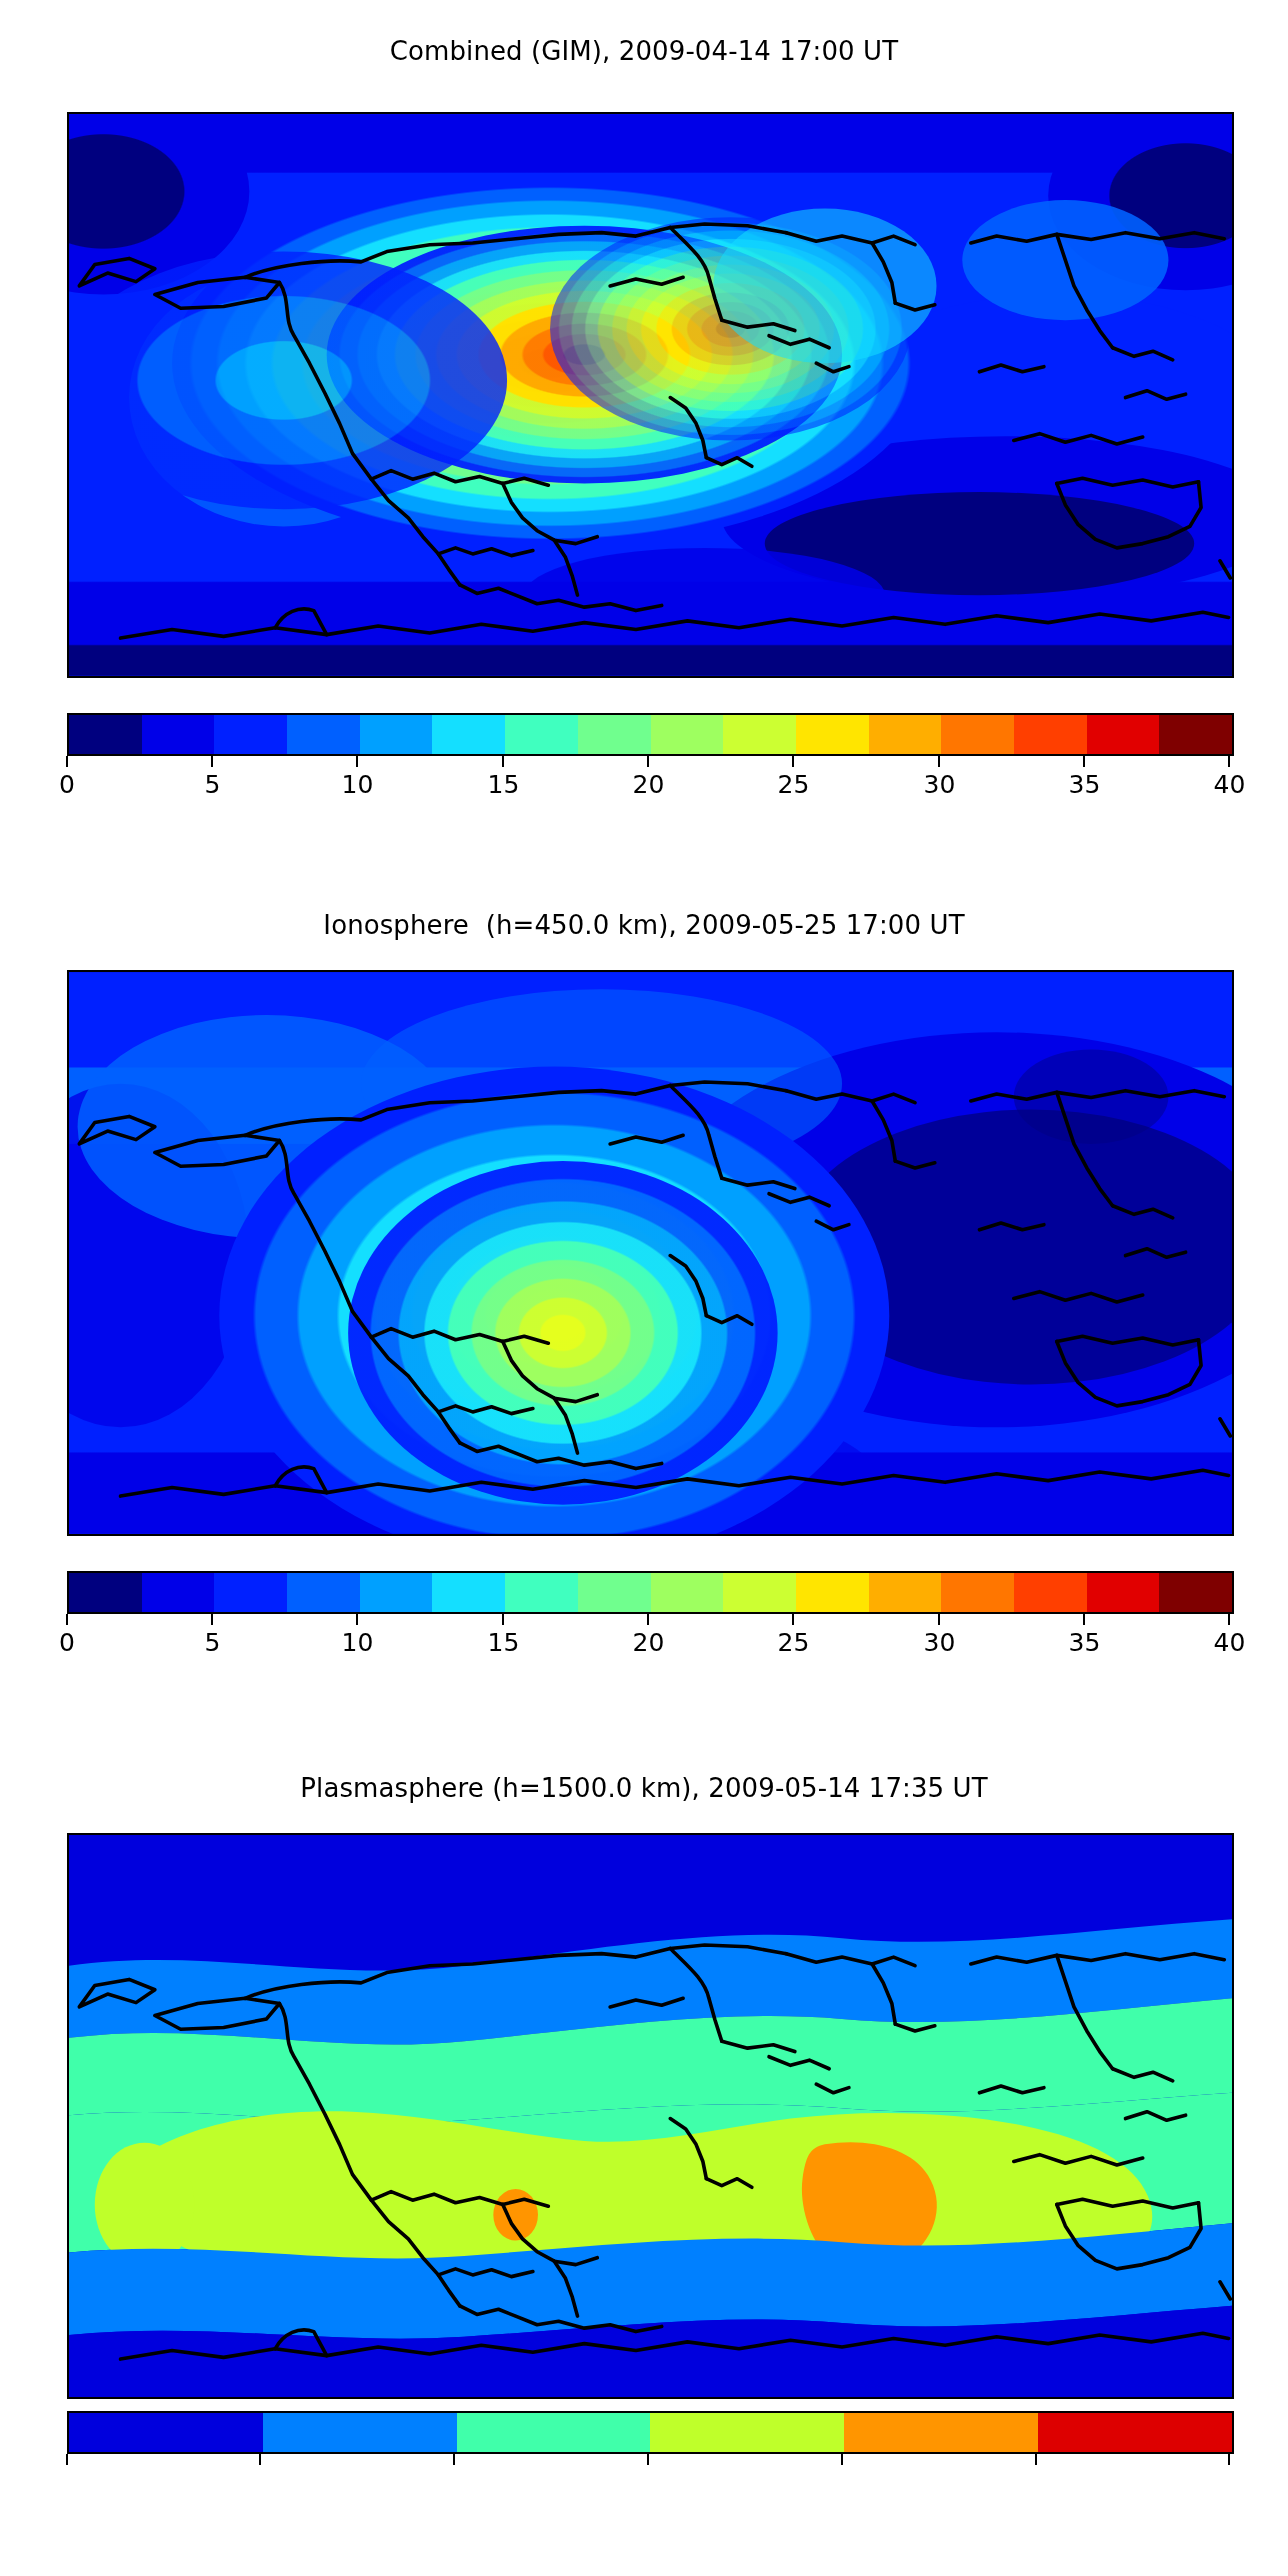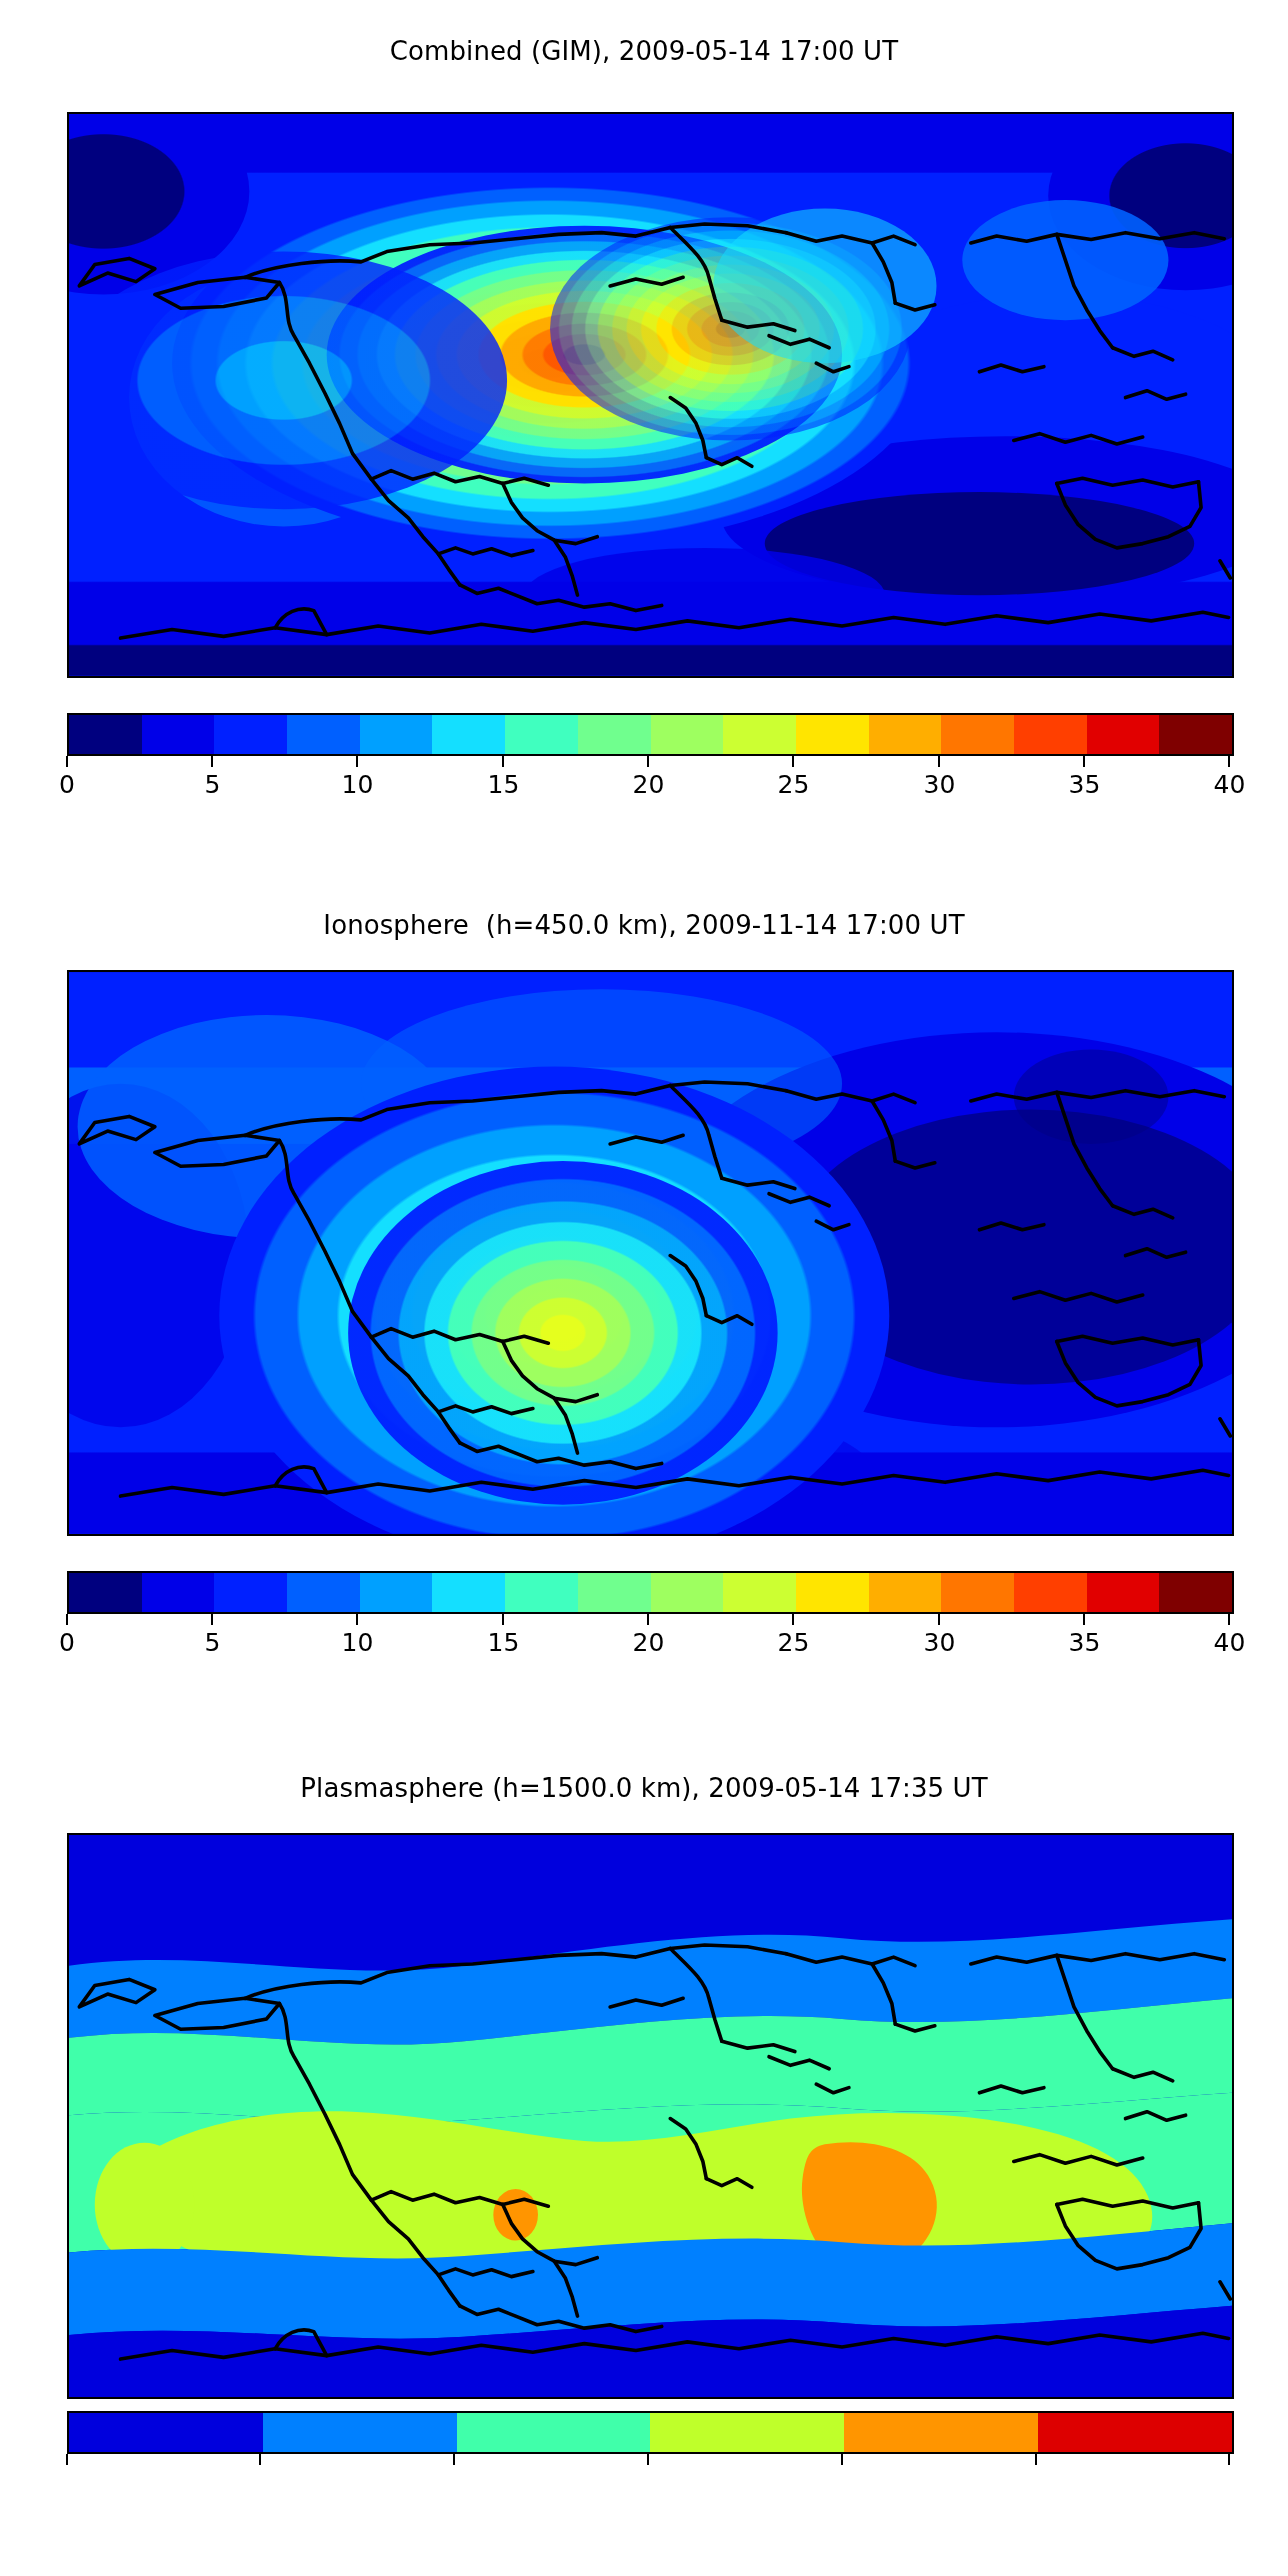--- a/index.html
+++ b/index.html
@@ -33,21 +33,21 @@
     font-size:25px;color:#000;white-space:nowrap;
   }
 </style>
 </head>
 <body>
 
 <div class="page">
 
   <div class="panel-group" style="top:0;">
 
-    <div class="panel-title" style="top:36px;">Combined (GIM), 2009-05-14 17:00 UT</div>
+    <div class="panel-title" style="top:36px;">Combined (GIM), 2009-04-14 17:00 UT</div>
 
     <div class="map-frame" style="top:112px;height:562px;">
       <svg width="1163" height="562" viewBox="0 0 1354 654">
         <defs>
           <radialGradient id="g1main" cx="0.5" cy="0.5" r="0.5">
             <stop offset="0.00" stop-color="#E13A00"></stop>
             <stop offset="0.075" stop-color="#E13A00"></stop>
             <stop offset="0.085" stop-color="#FF5A00"></stop>
             <stop offset="0.155" stop-color="#FF5A00"></stop>
             <stop offset="0.165" stop-color="#FF7F00"></stop>
@@ -200,21 +200,21 @@
           <div class="lb" style="left: 729px;">25</div>
           <div class="lb" style="left: 875px;">30</div>
           <div class="lb" style="left: 1020px;">35</div>
           <div class="lb" style="left: 1165px;">40</div>
         </div>
     </div>
   </div>
 
   <div class="panel-group" style="top:874px;">
 
-    <div class="panel-title" style="top:36px;">Ionosphere  (h=450.0 km), 2009-11-14 17:00 UT</div>
+    <div class="panel-title" style="top:36px;">Ionosphere  (h=450.0 km), 2009-05-25 17:00 UT</div>
 
     <div class="map-frame" style="top:96px;height:562px;">
       <svg width="1163" height="562" viewBox="0 0 1354 654">
         <defs>
           <radialGradient id="g2main" cx="0.5" cy="0.5" r="0.5">
             <stop offset="0.00" stop-color="#E5FF1E"></stop>
             <stop offset="0.10" stop-color="#E5FF1E"></stop>
             <stop offset="0.11" stop-color="#CCFF32"></stop>
             <stop offset="0.20" stop-color="#CCFF32"></stop>
             <stop offset="0.21" stop-color="#9EFF60"></stop>

